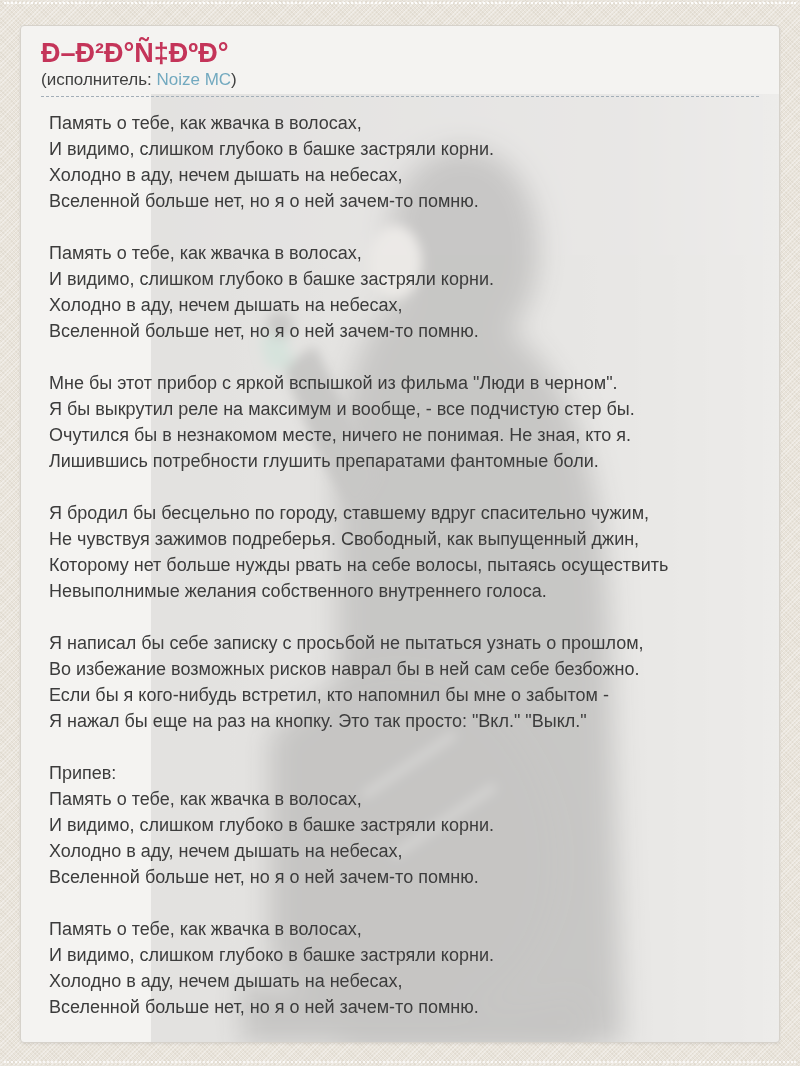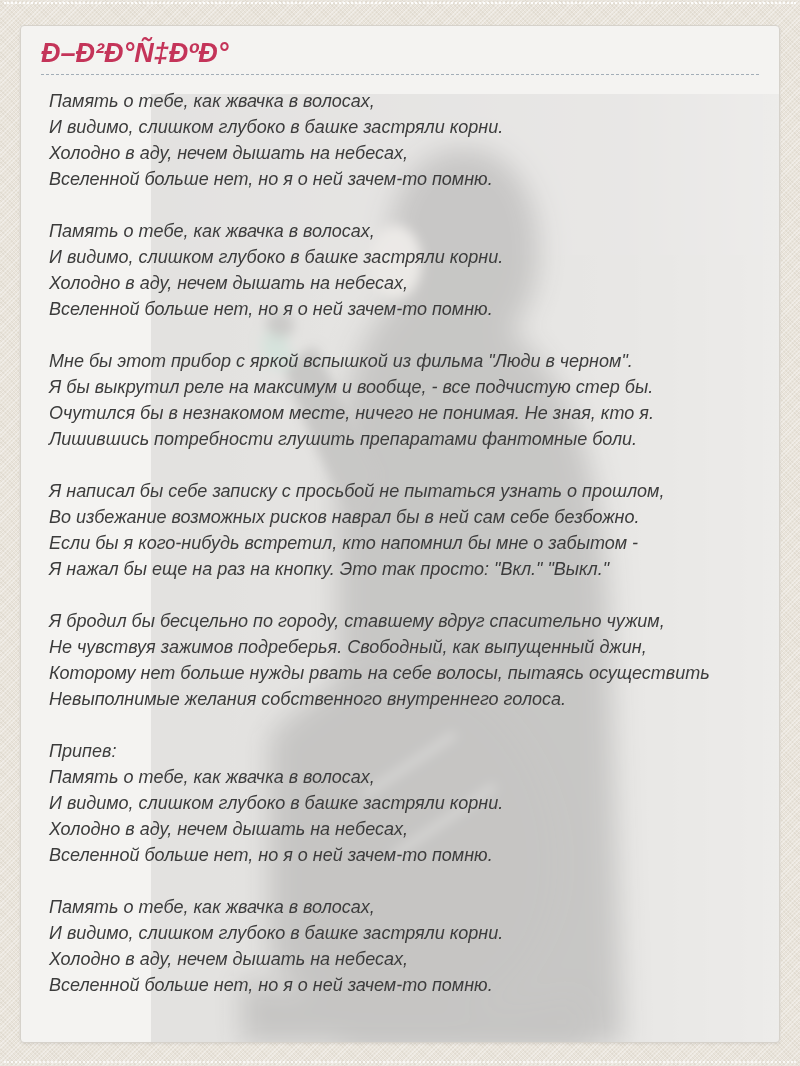--- a/index.html
+++ b/index.html
@@ -21,21 +21,20 @@
     content:""; position:absolute; left:4px; right:4px; bottom:3px;
     border-bottom:2px dotted rgba(255,255,255,.75);
   }
   .card {
     position:absolute; left:20px; top:25px; width:760px; height:1018px;
     background:#f4f3f1;
     border:1px solid #d6d2cb;
     border-radius:4px;
     box-shadow:0 1px 3px rgba(0,0,0,.08);
     overflow:hidden;
-    font-style:italic;
   }
   .bg-photo { position:absolute; left:130px; top:68px; width:650px; height:950px; }
   .content { position:relative; z-index:1; padding:12px 20px 20px 20px; }
   h1.title {
     font-size:27px; line-height:30px; font-weight:bold;
     color:#c43459; letter-spacing:0;
   }
   .artist { font-size:17px; line-height:20px; color:#3f3f3f; margin-top:2px; }
   .artist a { color:#72a9bf; text-decoration:none; cursor:pointer; }
   .sep { margin-top:6px; border-bottom:1px dashed #a3aeb8; height:1px; }
@@ -80,26 +79,27 @@
         </g>
         <g stroke="#e8e8e8" stroke-width="6" opacity="0.5" filter="url(#soft)" fill="none">
           <path d="M212,702 L304,640"></path>
           <path d="M242,762 L344,692"></path>
         </g>
       </g>
     </svg>
 
     <div class="content">
       <h1 class="title">Ð–Ð²Ð°Ñ‡ÐºÐ°</h1>
+      <div class="artist"><span>(исполнитель: </span><a href="#">Noize MC</a><span>)</span></div>
       <div class="sep"></div>
       <div class="lyrics">
           <p class="stanza">Память о тебе, как жвачка в волосах,<br>И видимо, слишком глубоко в башке застряли корни.<br>Холодно в аду, нечем дышать на небесах,<br>Вселенной больше нет, но я о ней зачем-то помню.</p>
           <p class="stanza">Память о тебе, как жвачка в волосах,<br>И видимо, слишком глубоко в башке застряли корни.<br>Холодно в аду, нечем дышать на небесах,<br>Вселенной больше нет, но я о ней зачем-то помню.</p>
           <p class="stanza">Мне бы этот прибор с яркой вспышкой из фильма "Люди в черном".<br>Я бы выкрутил реле на максимум и вообще, - все подчистую стер бы.<br>Очутился бы в незнакомом месте, ничего не понимая. Не зная, кто я.<br>Лишившись потребности глушить препаратами фантомные боли.</p>
+          <p class="stanza">Я бродил бы бесцельно по городу, ставшему вдруг спасительно чужим,<br>Не чувствуя зажимов подреберья. Свободный, как выпущенный джин,<br>Которому нет больше нужды рвать на себе волосы, пытаясь осуществить<br>Невыполнимые желания собственного внутреннего голоса.</p>
           <p class="stanza">Я написал бы себе записку с просьбой не пытаться узнать о прошлом,<br>Во избежание возможных рисков наврал бы в ней сам себе безбожно.<br>Если бы я кого-нибудь встретил, кто напомнил бы мне о забытом -<br>Я нажал бы еще на раз на кнопку. Это так просто: "Вкл." "Выкл."</p>
-          <p class="stanza">Я бродил бы бесцельно по городу, ставшему вдруг спасительно чужим,<br>Не чувствуя зажимов подреберья. Свободный, как выпущенный джин,<br>Которому нет больше нужды рвать на себе волосы, пытаясь осуществить<br>Невыполнимые желания собственного внутреннего голоса.</p>
           <p class="stanza">Припев:<br>Память о тебе, как жвачка в волосах,<br>И видимо, слишком глубоко в башке застряли корни.<br>Холодно в аду, нечем дышать на небесах,<br>Вселенной больше нет, но я о ней зачем-то помню.</p>
           <p class="stanza">Память о тебе, как жвачка в волосах,<br>И видимо, слишком глубоко в башке застряли корни.<br>Холодно в аду, нечем дышать на небесах,<br>Вселенной больше нет, но я о ней зачем-то помню.</p>
         </div>
     </div>
 
   </div>
 </div>
 
 </body></html>

